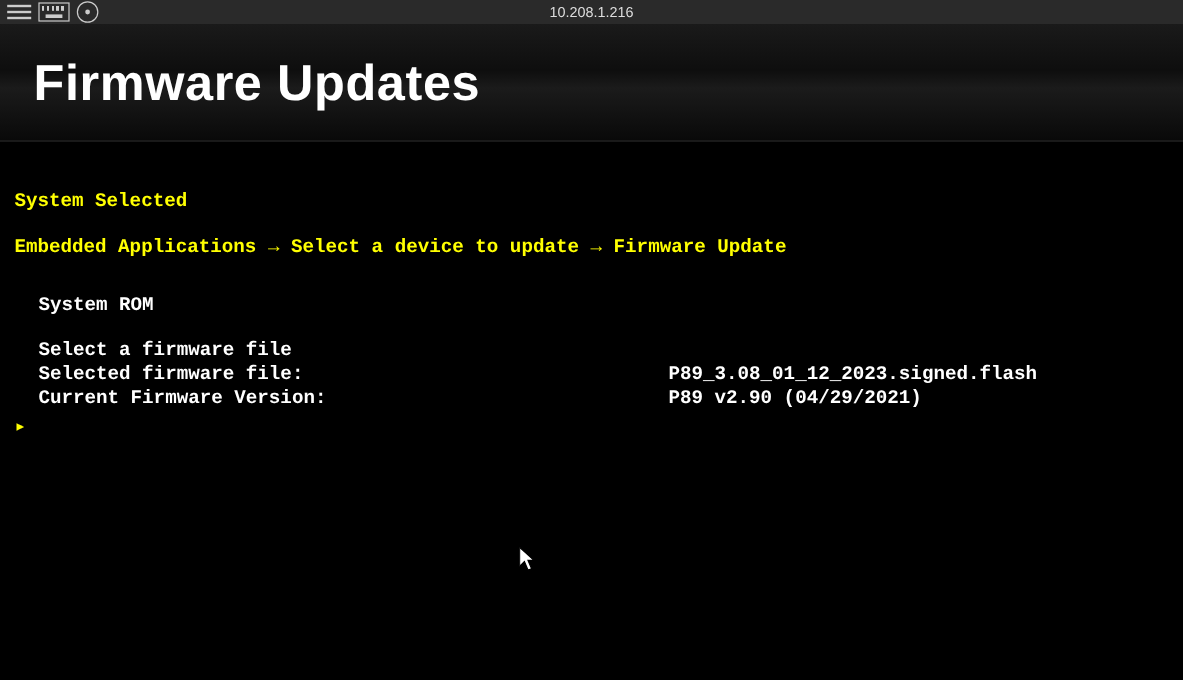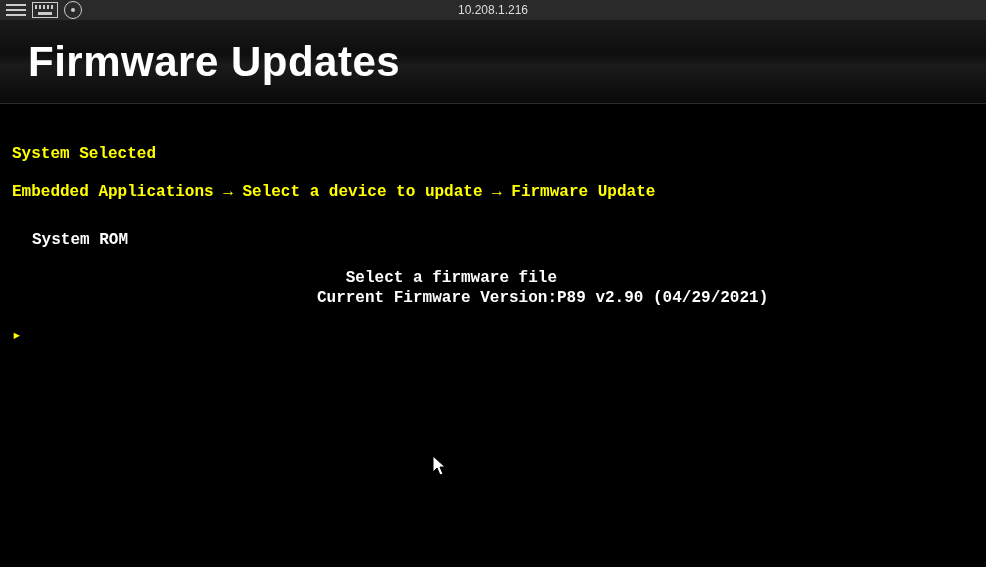--- a/index.html
+++ b/index.html
@@ -86,21 +86,21 @@
     }
     .titlebar-ip {
       position: absolute;
       left: 50%;
       transform: translateX(-50%);
       color: #ddd;
       font-family: Arial, sans-serif;
       font-size: 12px;
     }
     .header-banner {
-      height: 84px;
+      height: 98px;
       background: linear-gradient(180deg, #1a1a1a 0%, #0e0e0e 40%, #1b1b1b 55%, #090909 100%);
       padding-left: 28px;
       display: flex;
       align-items: center;
       border-bottom: 1px solid #2a2a2a;
     }
     .header-title {
       color: #fff;
       font-family: Arial, Helvetica, sans-serif;
       font-size: 42px;
@@ -133,22 +133,21 @@
     }
     .breadcrumb .arrow {
       color: #ffff00;
     }
     .subheading {
       padding-left: 20px;
       margin-bottom: 18px;
     }
     .info-block {
       padding-left: 20px;
-      margin-bottom: 18px;
-      text-align: right;
+      margin-bottom: 4px;
     }
     .info-row {
       display: flex;
     }
     .info-label {
       width: 525px;
       flex-shrink: 0;
     }
     .action-row {
       display: flex;
@@ -198,20 +197,24 @@
     <span>Firmware Update</span>
   </div>
 
   <div class="subheading white">System ROM</div>
 
   <div class="info-block">
     <div class="info-row">
       <span class="info-label white">Select a firmware file</span>
     </div>
     <div class="info-row">
+      <span class="info-label white">Selected firmware file:</span>
+      <span class="white">P89_3.08_01_12_2023.signed.flash</span>
+    </div>
+    <div class="info-row">
       <span class="info-label white">Current Firmware Version:</span>
       <span class="white">P89 v2.90 (04/29/2021)</span>
     </div>
   </div>
 
   <div class="action-row">
     <span class="arrow-marker">▸</span>
   </div>
 
 </div>

